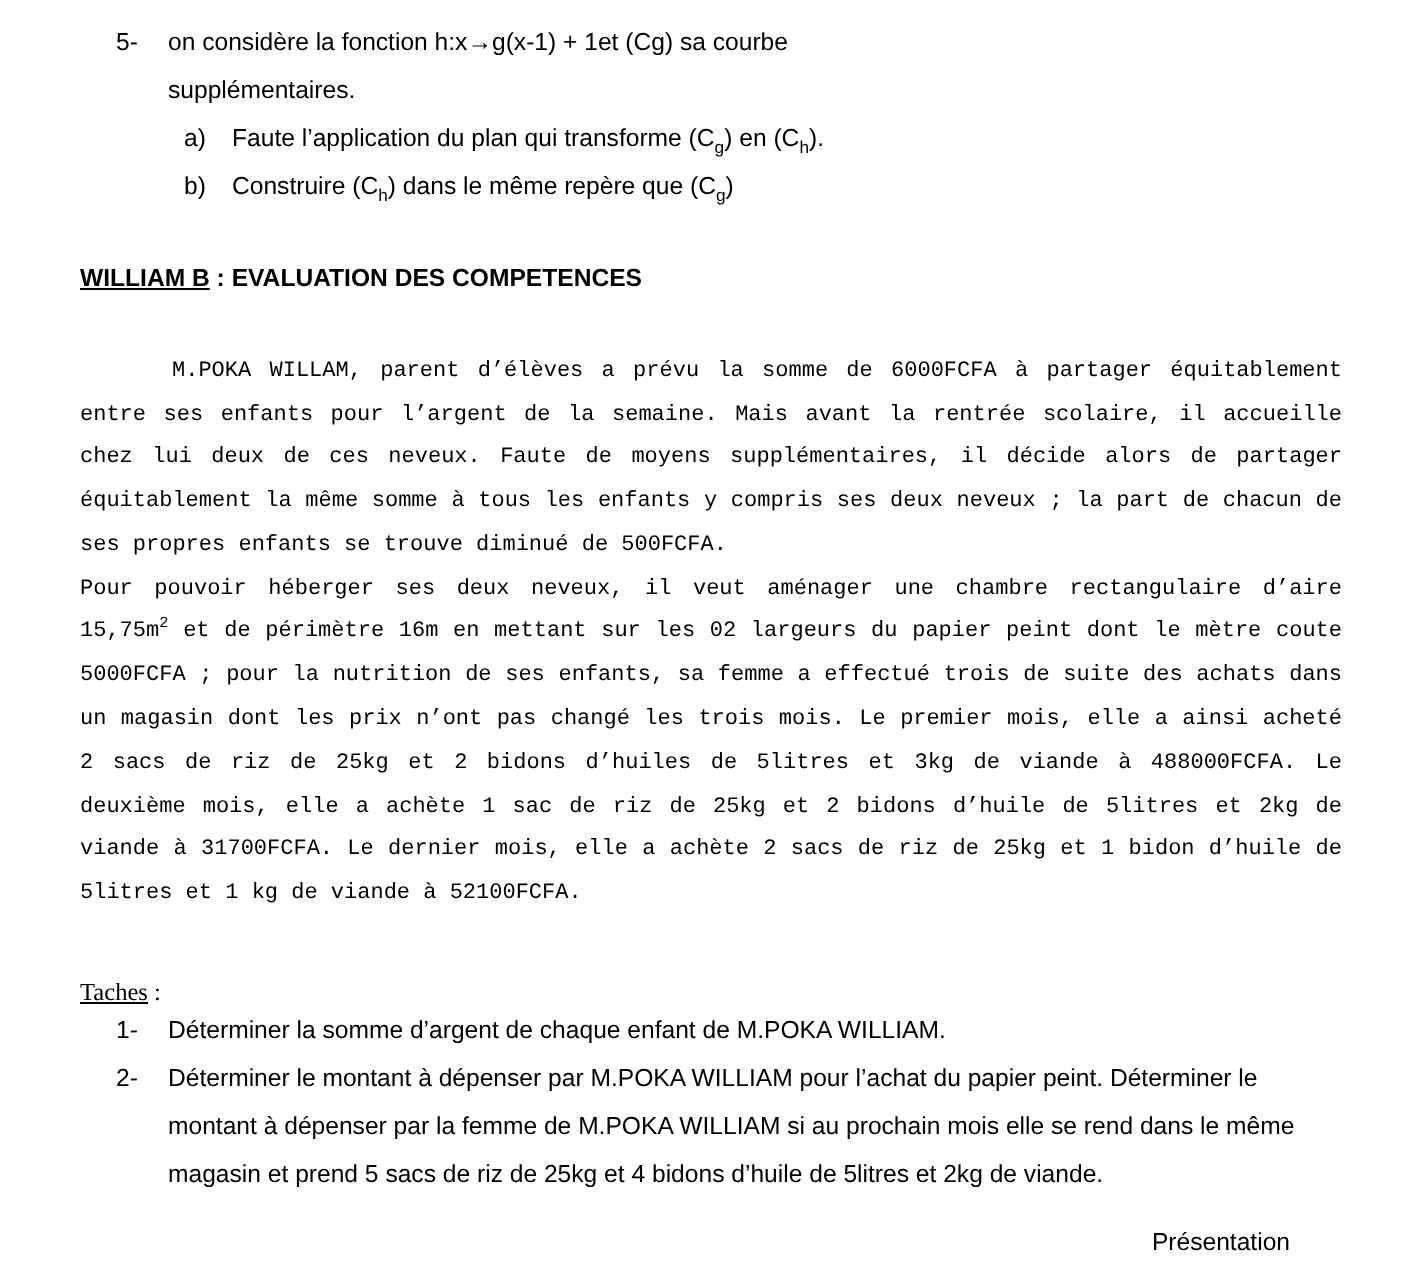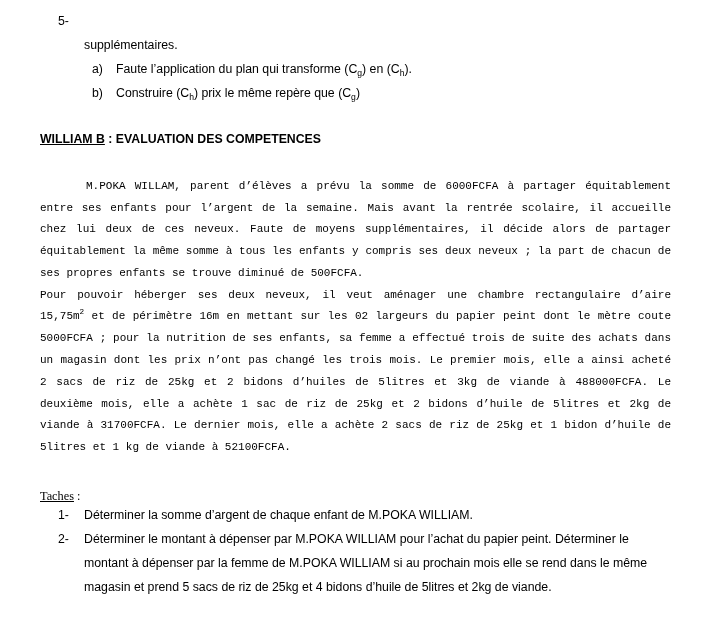--- a/index.html
+++ b/index.html
@@ -121,47 +121,48 @@
   }
 </style>
 </head>
 <body>
 
 <div class="page">
 
   <div class="num-item">
     <span class="marker">5-</span>
     <span class="body">
-      <br>
+      <span>on considère la fonction h:x→g(x-1) + 1et (Cg) sa courbe</span><br>
       <span>supplémentaires.</span>
     </span>
   </div>
 
   <div class="letter-item">
     <span class="marker">a)</span>
     <span class="body"><span>Faute l’application du plan qui transforme (C</span><sub>g</sub><span>) en (C</span><sub>h</sub><span>).</span></span>
   </div>
 
   <div class="letter-item">
     <span class="marker">b)</span>
-    <span class="body"><span>Construire (C</span><sub>h</sub><span>) prix le même repère que (C</span><sub>g</sub><span>)</span></span>
+    <span class="body"><span>Construire (C</span><sub>h</sub><span>) dans le même repère que (C</span><sub>g</sub><span>)</span></span>
   </div>
 
   <div class="partie-heading"><span class="underline">WILLIAM B</span><span> : EVALUATION DES COMPETENCES</span></div>
 
   <p class="para first">M.POKA WILLAM, parent d’élèves a prévu la somme de 6000FCFA à partager équitablement entre ses enfants pour l’argent de la semaine. Mais avant la rentrée scolaire, il accueille chez lui deux de ces neveux. Faute de moyens supplémentaires, il décide alors de partager équitablement la même somme à tous les enfants y compris ses deux neveux ; la part de chacun de ses propres enfants se trouve diminué de 500FCFA.</p>
 
   <p class="para second"><span>Pour pouvoir héberger ses deux neveux, il veut aménager une chambre rectangulaire d’aire 15,75m</span><sup>2</sup><span> et de périmètre 16m en mettant sur les 02 largeurs du papier peint dont le mètre coute 5000FCFA ; pour la nutrition de ses enfants, sa femme a effectué trois de suite des achats dans un magasin dont les prix n’ont pas changé les trois mois. Le premier mois, elle a ainsi acheté 2 sacs de riz de 25kg et 2 bidons d’huiles de 5litres et 3kg de viande à 488000FCFA. Le deuxième mois, elle a achète 1 sac de riz de 25kg et 2 bidons d’huile de 5litres et 2kg de viande à 31700FCFA. Le dernier mois, elle a achète 2 sacs de riz de 25kg et 1 bidon d’huile de 5litres et 1 kg de viande à 52100FCFA.</span></p>
 
   <div class="taches-heading"><span class="underline">Taches</span><span> :</span></div>
 
   <div class="task-item">
     <span class="marker">1-</span>
     <span class="body">Déterminer la somme d’argent de chaque enfant de M.POKA WILLIAM.</span>
   </div>
 
   <div class="task-item">
     <span class="marker">2-</span>
     <span class="body">Déterminer le montant à dépenser par M.POKA WILLIAM pour l’achat du papier peint. Déterminer le montant à dépenser par la femme de M.POKA WILLIAM si au prochain mois elle se rend dans le même magasin et prend 5 sacs de riz de 25kg et 4 bidons d’huile de 5litres et 2kg de viande.</span>
   </div>
 
+  <div class="footer-line">Présentation</div>
 
 </div>
 
 </body></html>

